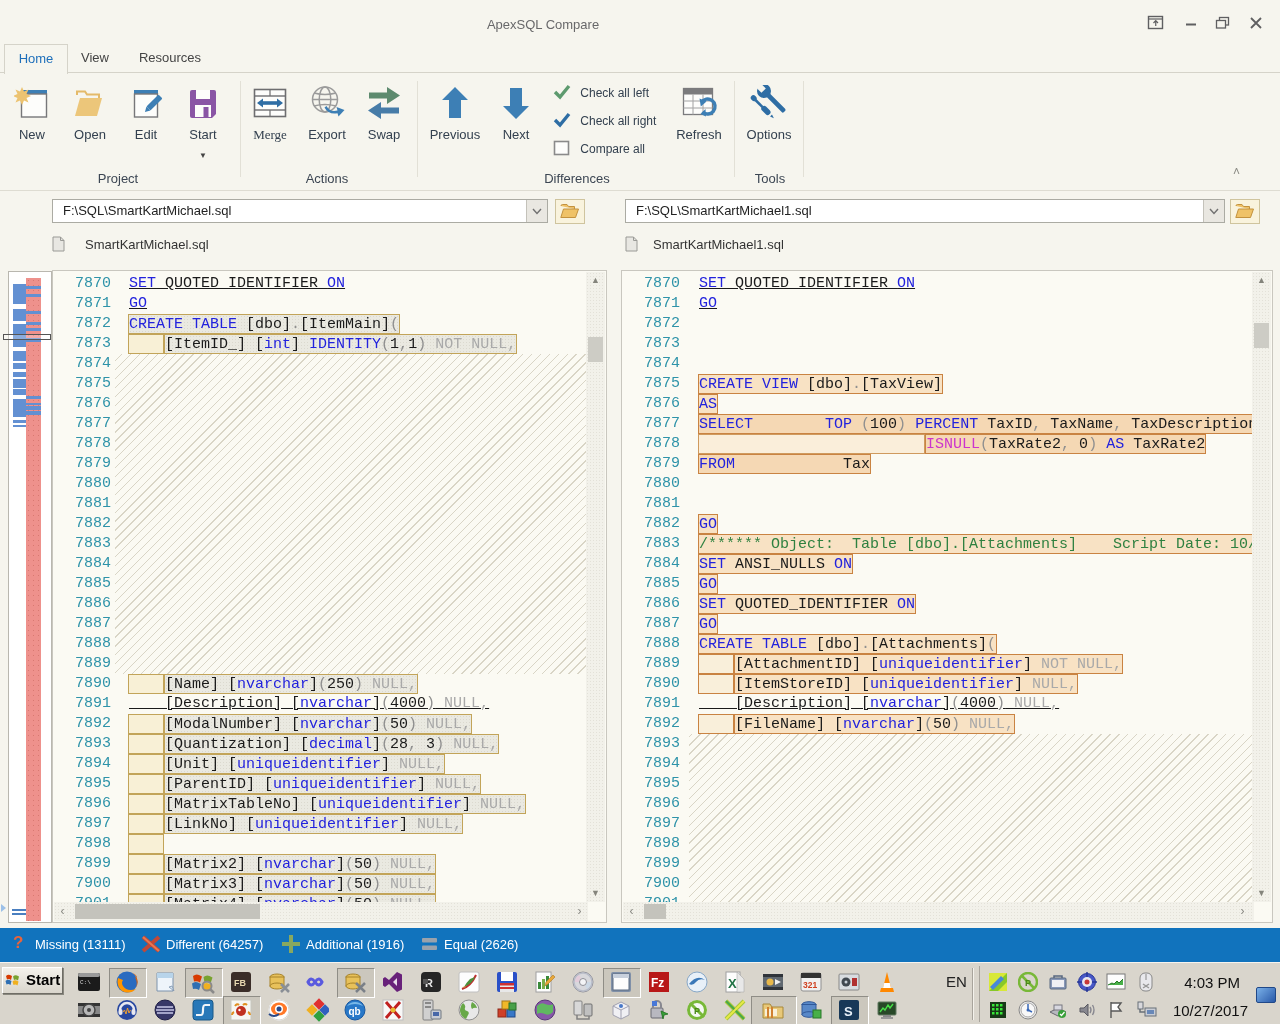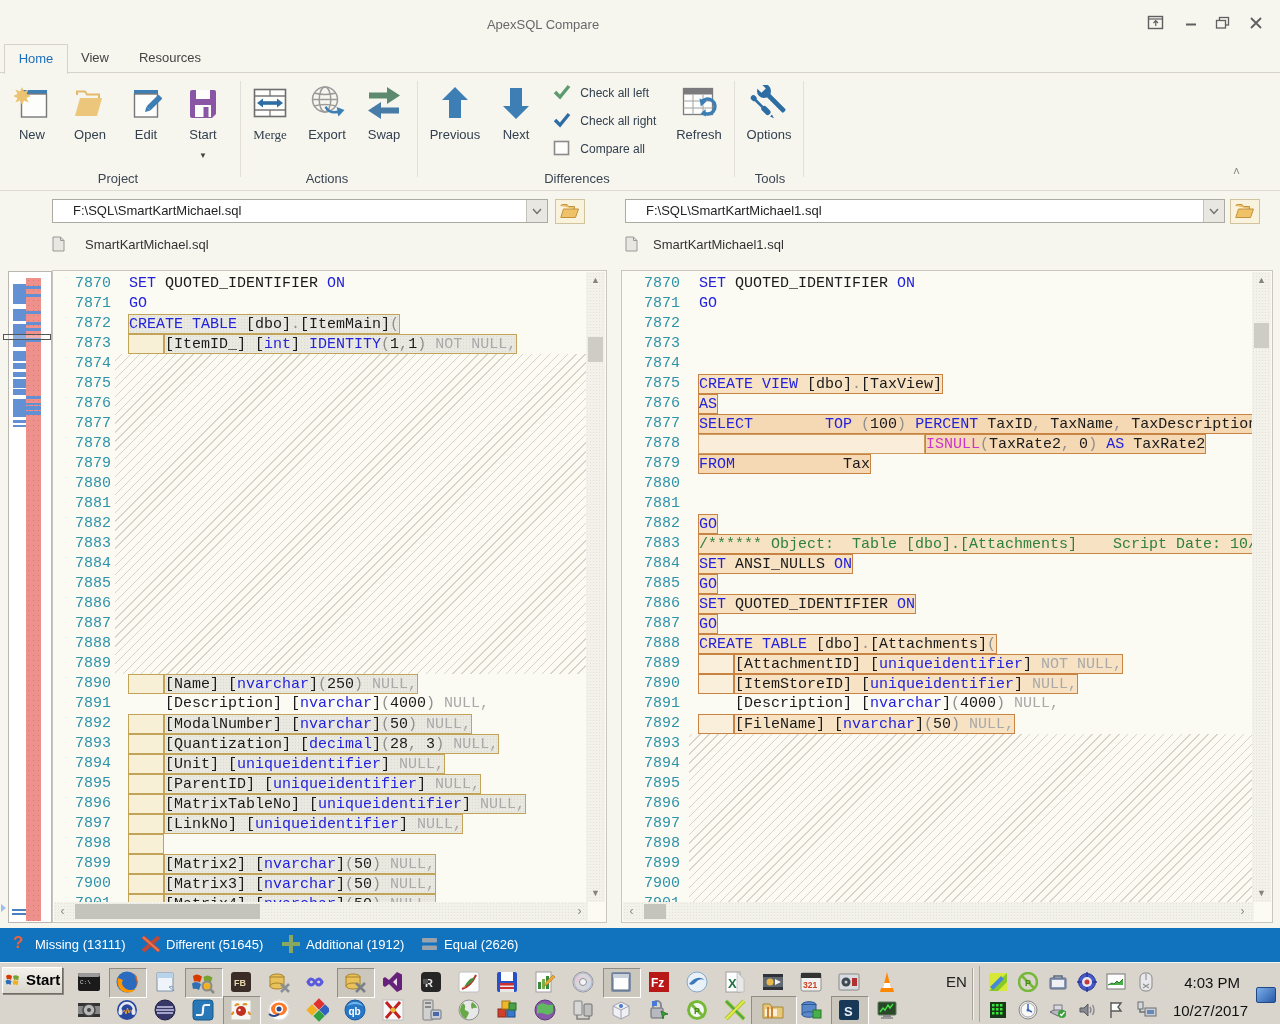--- a/index.html
+++ b/index.html
@@ -18,31 +18,31 @@
 
 #ribbon{position:absolute;left:0;top:73px;width:1280px;height:117px;border-bottom:1px solid #dedcd2;}
 .rbtn{position:absolute;top:12px;width:56px;text-align:center;}
 .rbtn .ic{height:36px;margin-bottom:6px;}
 .rbtn .lb{font-size:13px;color:#33404f;}
 .grplb{position:absolute;top:98px;font-size:13px;color:#3c4653;text-align:center;}
 .vsep{position:absolute;top:8px;height:96px;width:1px;background:#e2e0d6;}
 .chk{position:absolute;font-size:12px;color:#33404f;height:18px;line-height:18px;}
 
 .combo{position:absolute;top:199px;height:22px;background:#fff;border:1px solid #ababa3;font-size:13px;color:#222;line-height:22px;}
-.combo .tx{padding-left:20px;display:block;white-space:nowrap;overflow:hidden;}
+.combo .tx{padding-left:10px;display:block;white-space:nowrap;overflow:hidden;}
 .combo .da{position:absolute;right:0;top:0;width:20px;height:22px;color:#666;text-align:center;line-height:20px;font-size:12px;background:#e9e7e1;border-left:1px solid #c4c2ba;}
 .fbtn{position:absolute;top:199px;width:28px;height:23px;background:#f9f3dd;border:1px solid #cfc49e;}
 .flb{position:absolute;top:237px;font-size:13px;color:#333;}
 
 .panel{position:absolute;top:270px;height:653px;background:#fbfaf3;border:1px solid #c9c7bf;box-sizing:border-box;}
 .rows{position:absolute;left:0;top:3px;right:0;height:629px;overflow:hidden;}
 .row{position:relative;height:20px;}
 pre{margin:0;font-family:"Liberation Mono",monospace;font-size:15px;line-height:20px;}
 .ln{position:absolute;left:0;top:0;width:58px;text-align:right;color:#2e93a9;}
-.cd{position:absolute;top:0;white-space:pre;color:#1a1a1a;}
+.cd{position:absolute;top:0;white-space:pre;color:#1a1a1a;text-decoration:underline;}
 .k{color:#2222dd;}
 .g{color:#8f8f8f;}
 .n{color:#a9a9a9;}
 .c{color:#2f8140;}
 .m{color:#cc35cc;}
 .hatchbig{position:absolute;
  background:repeating-linear-gradient(-45deg,#d9d5c6 0,#d9d5c6 1px,rgba(0,0,0,0) 1px,rgba(0,0,0,0) 6.3px);}
 
 .bxL{background:#eae9e1;background-image:radial-gradient(#dbd9cf 0.7px,rgba(0,0,0,0) 0.7px);background-size:3px 3px;border:1px solid #c2a459;display:inline-block;height:18px;}
 .bxR{background:#f8e2c4;border:1px solid #c98342;display:inline-block;height:18px;}
@@ -563,25 +563,25 @@
   </div>
 </div>
 
 <div id="status">
   <span class="it" style="left:13px;color:#e8643c;font-weight:bold;font-size:17px;top:5px;">?</span>
   <span class="it" style="left:35px;">Missing (13111)</span>
   <svg class="it" style="left:141px;top:7px;" width="20" height="18" viewBox="0 0 20 18">
     <path d="M2 2 L18 16 M18 2 L2 16" stroke="#c04838" stroke-width="4"></path>
     <path d="M2 2 L18 16" stroke="#e87850" stroke-width="2"></path>
   </svg>
-  <span class="it" style="left:166px;">Different (51645)</span>
+  <span class="it" style="left:166px;">Different (64257)</span>
   <svg class="it" style="left:281px;top:6px;" width="20" height="20" viewBox="0 0 20 20">
     <path d="M8 1 L12 1 L12 8 L19 8 L19 12 L12 12 L12 19 L8 19 L8 12 L1 12 L1 8 L8 8 Z" fill="#88a860"></path>
   </svg>
-  <span class="it" style="left:306px;">Additional (1912)</span>
+  <span class="it" style="left:306px;">Additional (1916)</span>
   <svg class="it" style="left:421px;top:8px;" width="17" height="16" viewBox="0 0 17 16">
     <rect x="1" y="2" width="15" height="4.5" rx="1" fill="#9aa2ac"></rect>
     <rect x="1" y="9.5" width="15" height="4.5" rx="1" fill="#9aa2ac"></rect>
   </svg>
   <span class="it" style="left:444px;">Equal (2626)</span>
 </div>
 
 <div id="taskbar">
 <div style="position:absolute;left:2px;top:4px;width:59px;height:25px;background:linear-gradient(#f4f2ec,#d9d5cc);border:1px solid #6f6d66;border-top-color:#fff;border-left-color:#fff;box-shadow:1px 1px 0 #8a887f;">
       <svg width="20" height="18" viewBox="0 0 20 18" style="position:absolute;left:2px;top:3px;">

